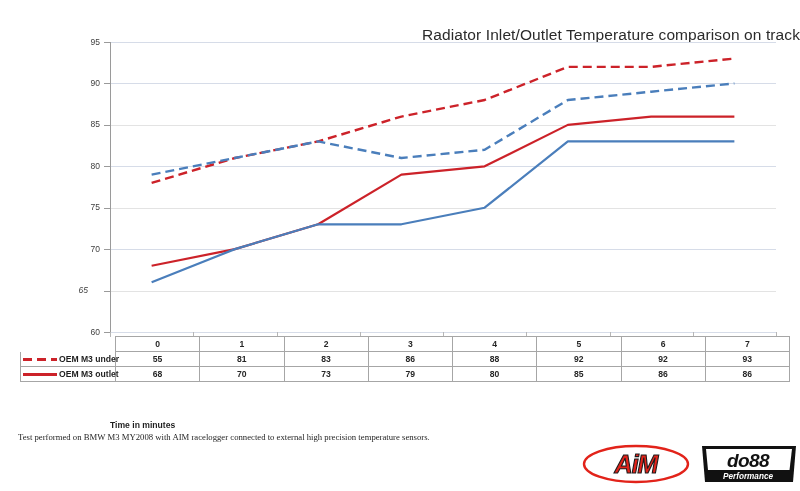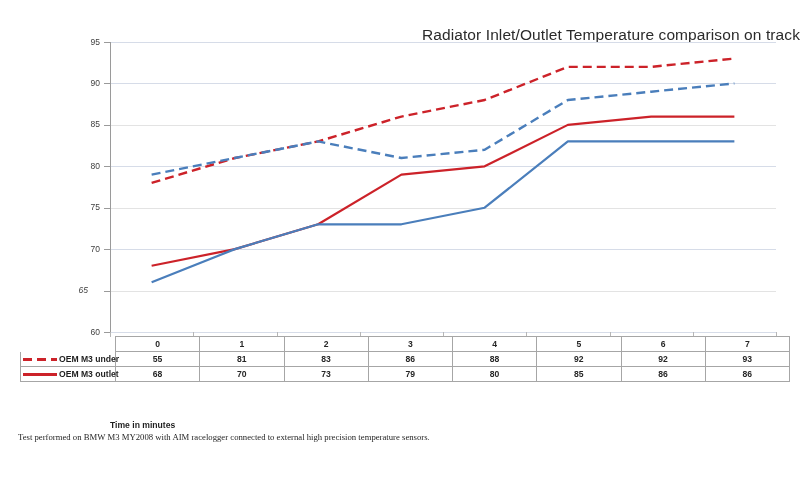--- a/index.html
+++ b/index.html
@@ -220,14 +220,28 @@
         </tr>
       </tbody>
   </table>
 
   <div class="xaxis-title" style="left: 110px; width: 666px;">Time in minutes</div>
 
   <div class="footnote">
     <div>Test performed on BMW M3 MY2008 with AIM racelogger connected to external high precision temperature sensors.</div>
   </div>
 
+  <div class="logos">
+    <svg class="aim-logo" viewBox="0 0 108 40">
+      <ellipse cx="54" cy="20" rx="52" ry="18" fill="none" stroke="#e2231a" stroke-width="2.4"></ellipse>
+      <g fill="#e2231a" stroke="#1a1a1a" stroke-width="1.1" font-family="'Liberation Sans',sans-serif">
+        <text x="54" y="29" font-size="25" font-weight="bold" font-style="italic" text-anchor="middle" letter-spacing="-1">AiM</text>
+      </g>
+    </svg>
+    <svg class="do88-logo" viewBox="0 0 98 38">
+      <polygon points="2,1 96,1 93,37 5,37" fill="#111111"></polygon>
+      <polygon points="6,4 92,4 89.5,25 8,25" fill="#ffffff"></polygon>
+      <text x="48" y="22" font-size="19" font-weight="bold" font-style="italic" text-anchor="middle" fill="#111111" font-family="'Liberation Sans',sans-serif" letter-spacing="-0.6">do88</text>
+      <text x="48" y="34" font-size="8.2" font-weight="bold" font-style="italic" text-anchor="middle" fill="#ffffff" font-family="'Liberation Sans',sans-serif">Performance</text>
+    </svg>
+  </div>
 
 </div>
 
 </body></html>

